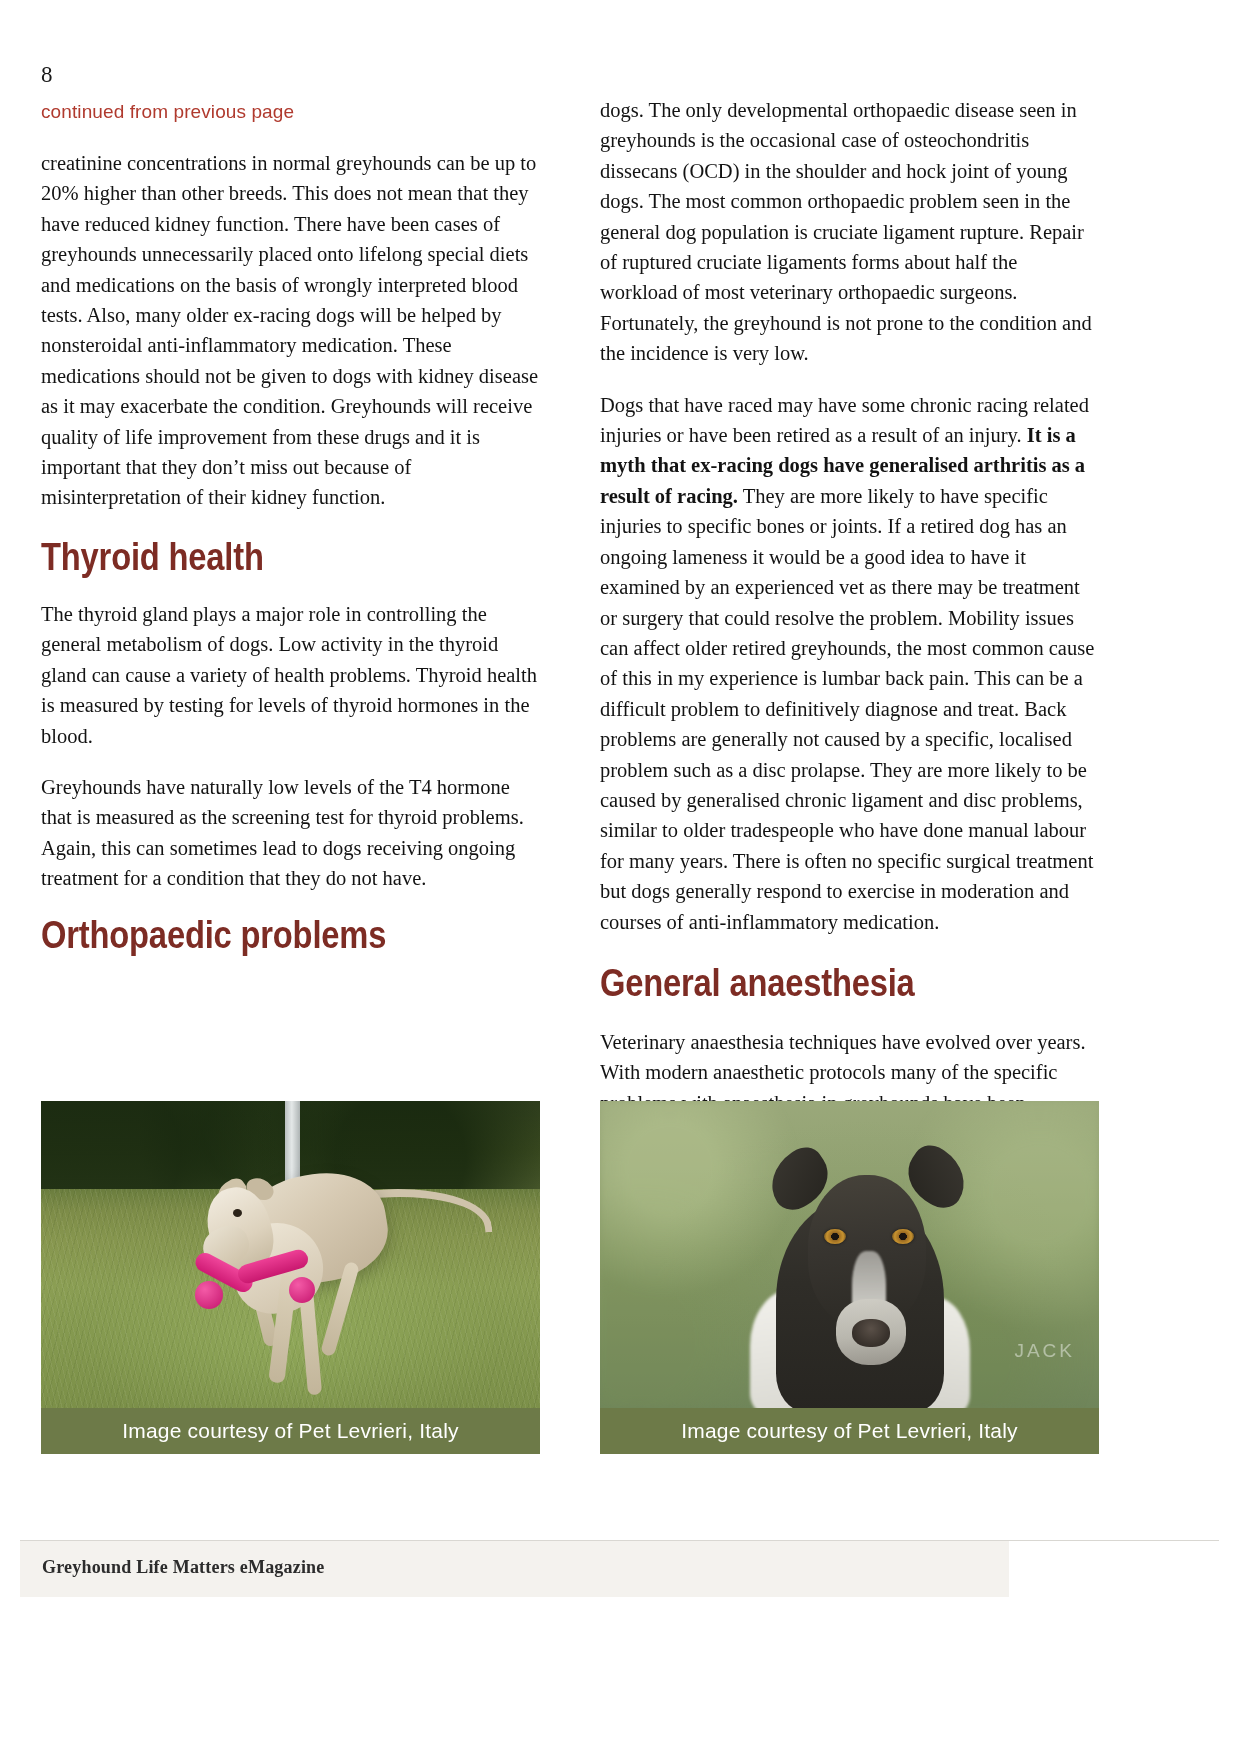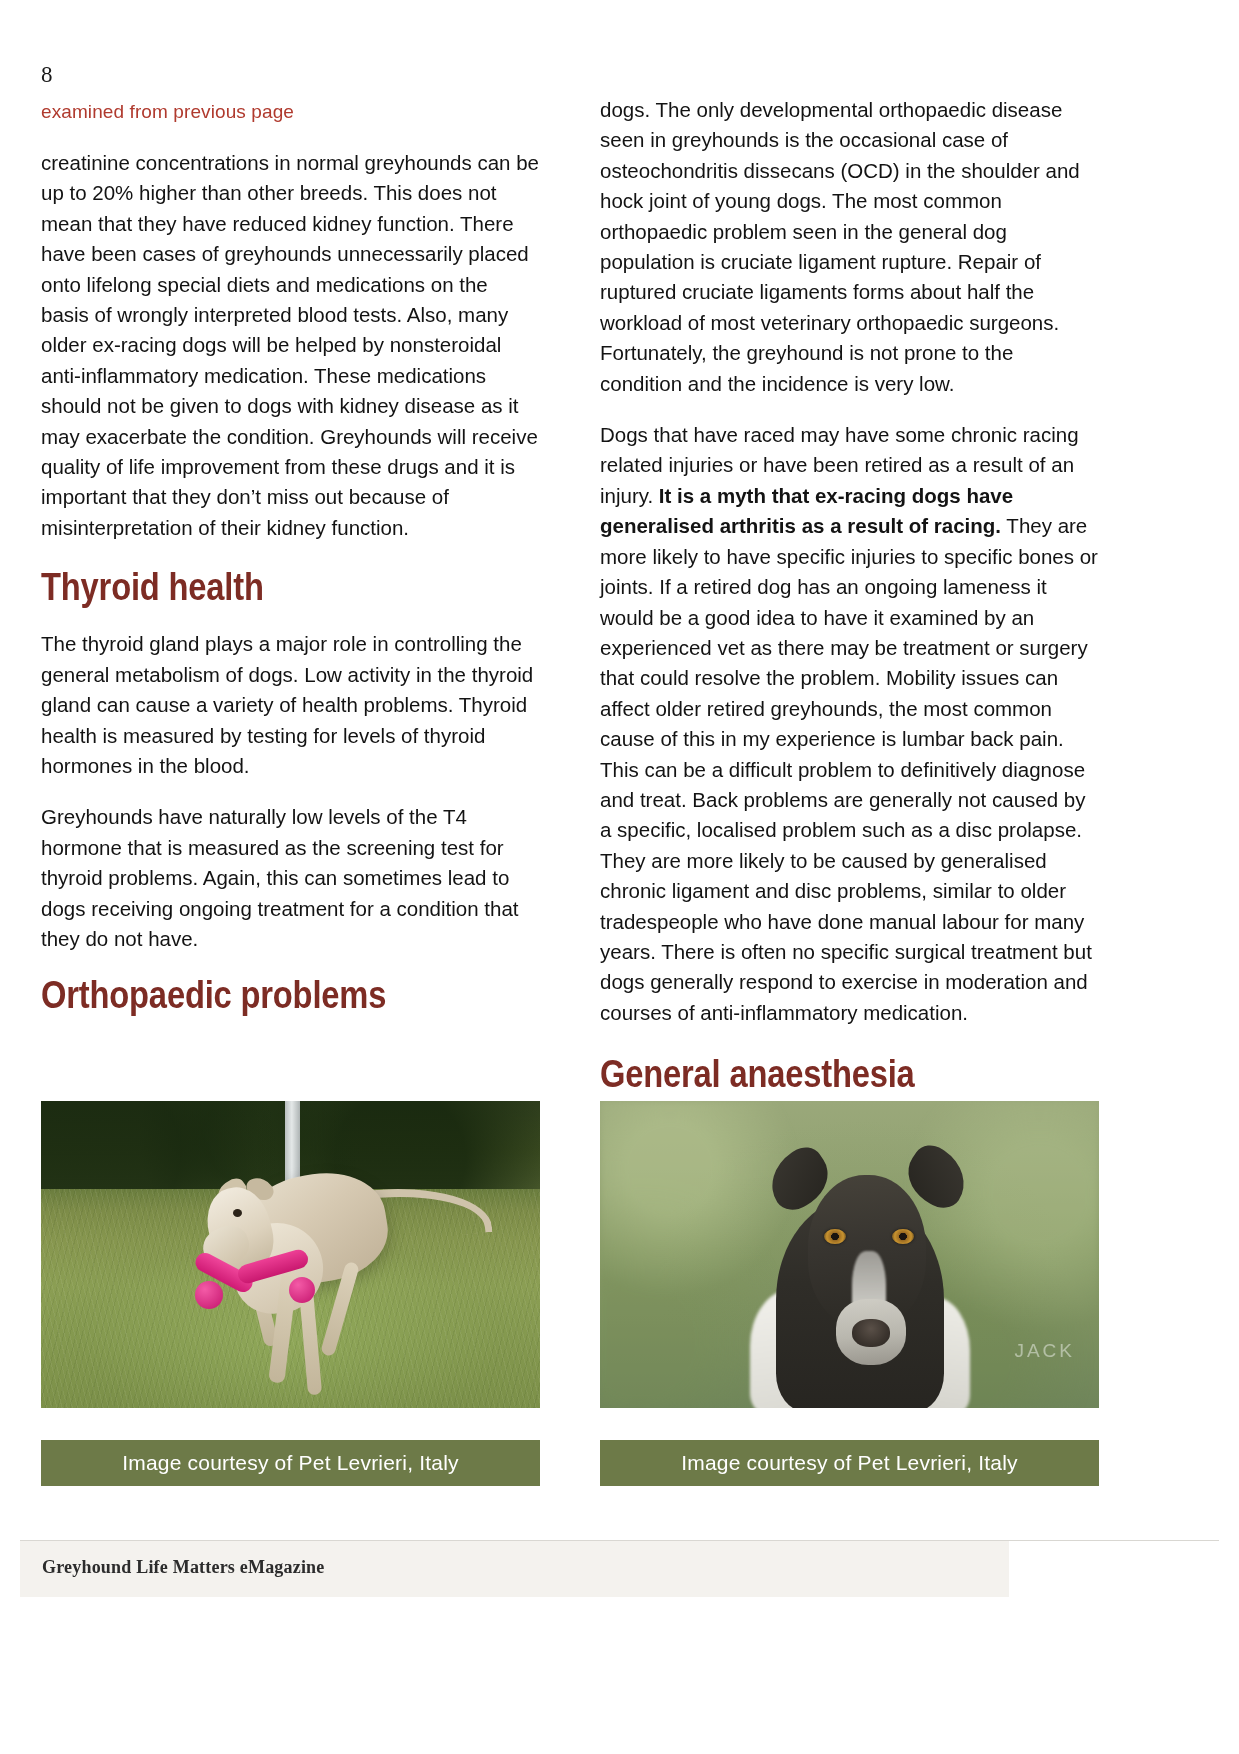--- a/index.html
+++ b/index.html
@@ -56,21 +56,21 @@
   .col {
     width: 499px;
     box-sizing: border-box;
   }
   .col-right {
     margin-top: -53px;
   }
 
   p.body-text {
     margin: 0 0 21px 0;
-    font-family: Liberation Sans, sans-serif;
+    font-family: Liberation Serif, serif;
     font-size: 20.5px;
     line-height: 30.4px;
     color: #131313;
     text-align: left;
     hyphens: none;
   }
   p.body-text:last-child {
     margin-bottom: 0;
   }
   .emph {
@@ -119,21 +119,20 @@
   }
   .photo-caption {
     height: 46px;
     line-height: 46px;
     background: #6d7a48;
     color: #ffffff;
     font-family: "Liberation Sans", "DejaVu Sans", sans-serif;
     font-size: 21px;
     text-align: center;
     letter-spacing: 0.2px;
-    margin-top: 32px;
   }
 
   
   .photo-left {
     background:
       radial-gradient(ellipse 70% 55% at 50% 78%, rgba(150,178,96,0.55) 0%, rgba(110,140,70,0.15) 60%, rgba(0,0,0,0) 100%),
       linear-gradient(180deg,
         #3b4a26 0px, #3d4d28 26px,
         #44552c 40px, #4e6032 60px,
         #5d7038 76px, #6e8040 92px,
@@ -383,21 +382,21 @@
     color: #2c2c2c;
     letter-spacing: 0.2px;
   }
 </style>
 </head>
 <body>
 
 <div class="page">
 
   <div class="page-number">8</div>
-  <div class="continued-note">examined from previous page</div>
+  <div class="continued-note">continued from previous page</div>
 
   <div class="columns">
 
     <div class="col col-left">
       <p class="body-text">creatinine concentrations in normal greyhounds can be up to 20% higher than other breeds. This does not mean that they have reduced kidney function. There have been cases of greyhounds unnecessarily placed onto lifelong special diets and medications on the basis of wrongly interpreted blood tests. Also, many older ex-racing dogs will be helped by nonsteroidal anti-inflammatory medication. These medications should not be given to dogs with kidney disease as it may exacerbate the condition. Greyhounds will receive quality of life improvement from these drugs and it is important that they don’t miss out because of misinterpretation of their kidney function.</p>
 
       <h2 class="section-heading first-heading">Thyroid health</h2>
 
       <p class="body-text">The thyroid gland plays a major role in controlling the general metabolism of dogs. Low activity in the thyroid gland can cause a variety of health problems. Thyroid health is measured by testing for levels of thyroid hormones in the blood.</p>
       <p class="body-text">Greyhounds have naturally low levels of the T4 hormone that is measured as the screening test for thyroid problems. Again, this can sometimes lead to dogs receiving ongoing treatment for a condition that they do not have.</p>

